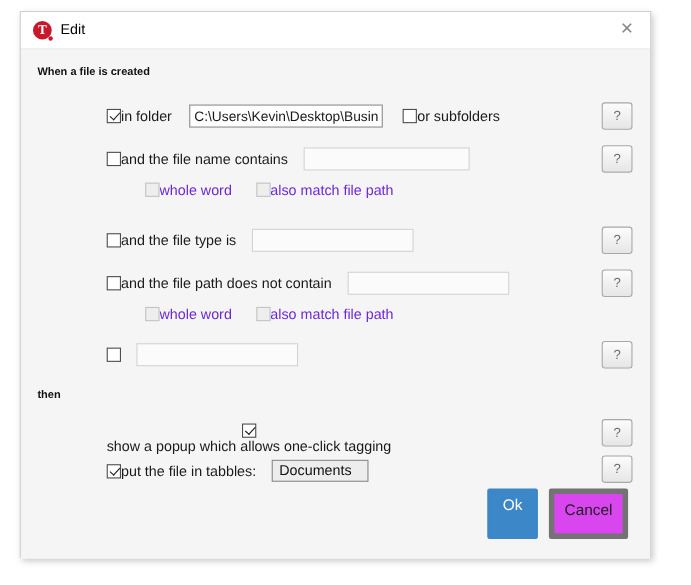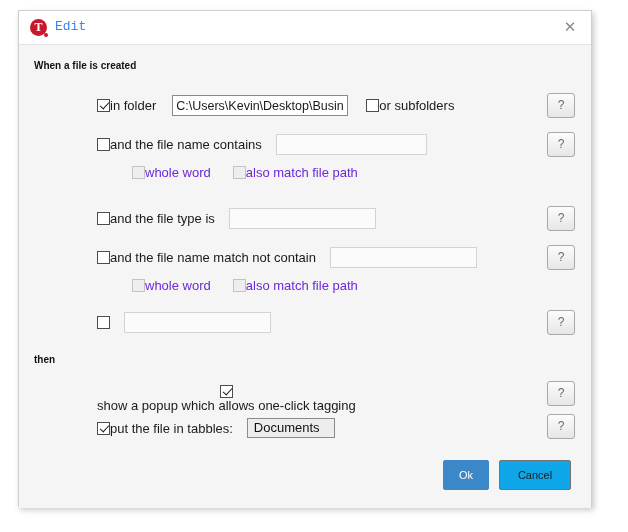--- a/index.html
+++ b/index.html
@@ -54,22 +54,21 @@
     width: 4px;
     height: 4px;
     border-radius: 50%;
     background: #c9182b;
   }
   #title-text {
     position: absolute;
     left: 36px;
     top: 8px;
     font-size: 13px;
-    color: #3b82f6;
-    font-family: Liberation Mono, monospace;
+    color: #000000;
   }
   #close-button {
     position: absolute;
     right: 0px;
     top: 0px;
     width: 42px;
     height: 32px;
     line-height: 32px;
     text-align: center;
     color: #8a8a8a;
@@ -173,41 +172,41 @@
     background: #ededed;
     font-size: 13px;
     color: #101010;
     cursor: pointer;
   }
 
   
   .btn {
     position: absolute;
     box-sizing: border-box;
-    height: 30px;
-    font-size: 11px;
+    height: 46px;
+    font-size: 14px;
     text-align: center;
     line-height: 28px;
     border-radius: 2px;
     cursor: pointer;
   }
   #ok-button {
     right: 102px;
     bottom: 18px;
     width: 46px;
     background: #3b87c8;
     border: 1px solid #3b87c8;
     color: #ffffff;
   }
   #cancel-button {
     right: 20px;
     bottom: 18px;
     width: 72px;
-    background: #0ea5e9;
-    border: 1px solid #737373;
+    background: #d946ef;
+    border: 5px solid #737373;
     color: #202020;
   }
 </style>
 </head>
 <body>
 
 <div id="window">
 
   <div id="titlebar">
     <div id="app-logo">T</div>
@@ -244,21 +243,21 @@
 
     <div class="row" style="left:78px; top:163px;">
       <span class="cb"></span>
       <span class="lbl">and the file type is</span>
       <input class="tbox" style="width: 147px; margin-left: 14px;" type="text" value="">
     </div>
     <div class="help" style="left:528px; top:161px;">?</div>
 
     <div class="row" style="left:78px; top:202px;">
       <span class="cb"></span>
-      <span class="lbl">and the file name match not contain</span>
+      <span class="lbl">and the file path does not contain</span>
       <input class="tbox" style="width: 147px; margin-left: 14px;" type="text" value="">
     </div>
     <div class="help" style="left:528px; top:200px;">?</div>
 
     <div class="row" style="left:113px; top:233px;">
       <span class="cb disabled"></span>
       <span class="lbl dim">whole word</span>
       <span class="cb disabled" style="margin-left:22px;"></span>
       <span class="lbl dim">also match file path</span>
     </div>

